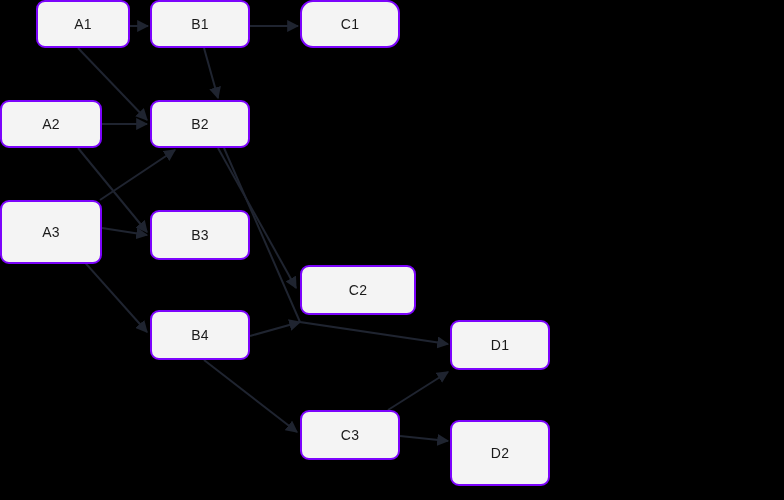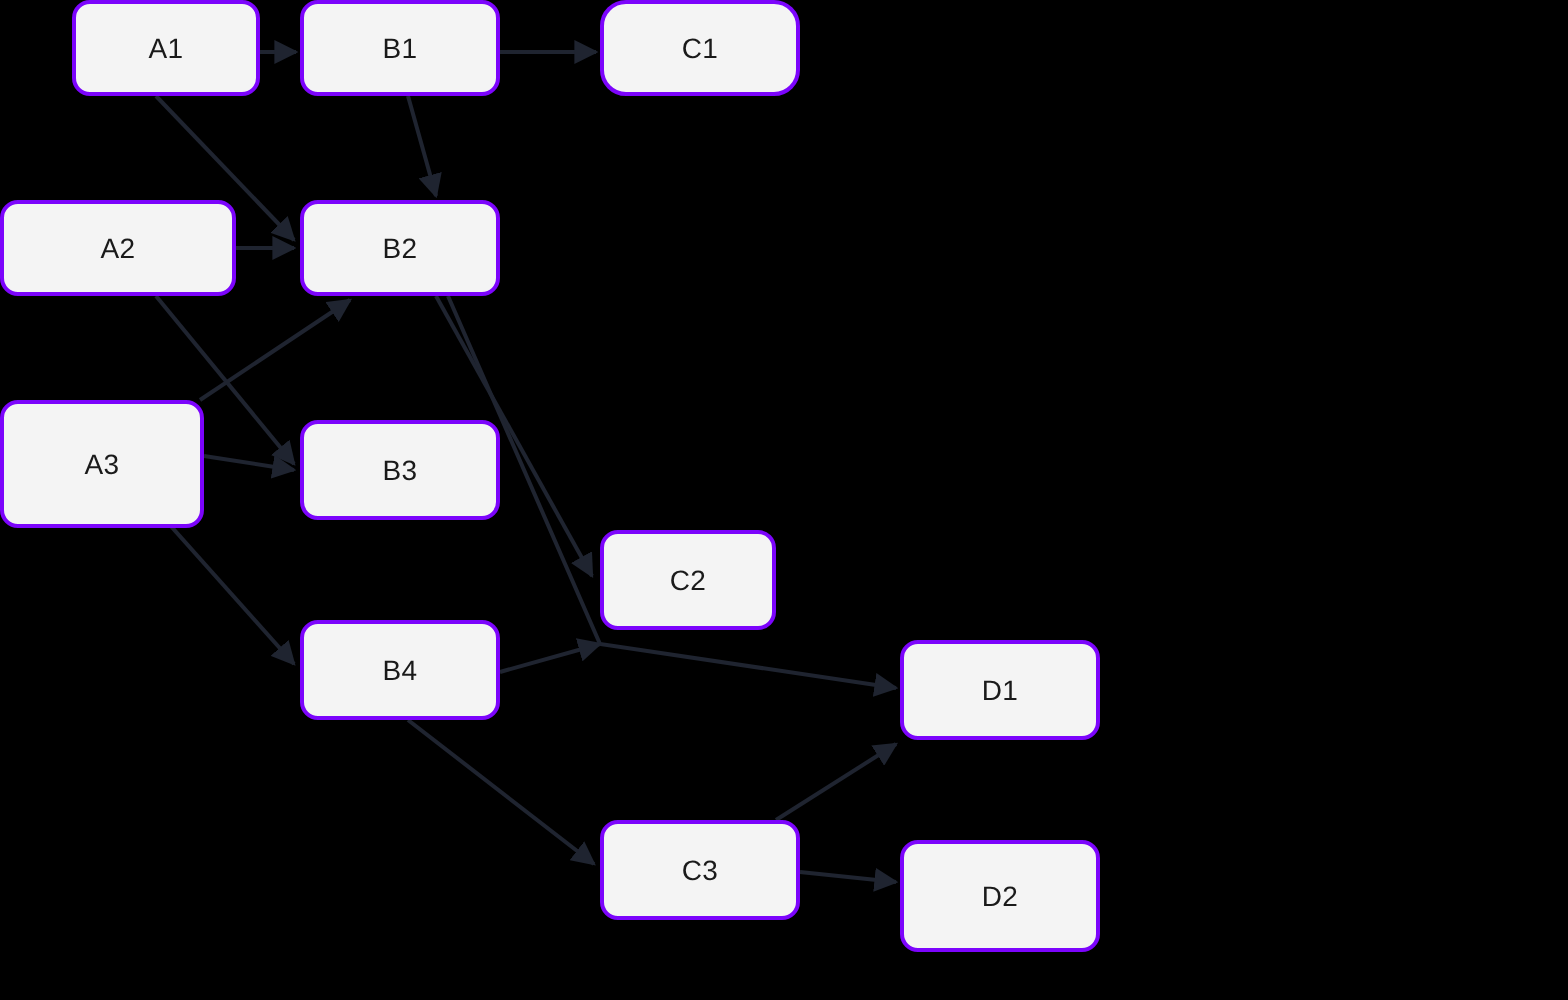--- a/index.html
+++ b/index.html
@@ -68,48 +68,48 @@
         <path d="M 204,360 L 297,432" fill="none" stroke="#1f2430" stroke-width="2" marker-end="url(#arrow)"></path>
         <path d="M 388,410 L 448,372" fill="none" stroke="#1f2430" stroke-width="2" marker-end="url(#arrow)"></path>
         <path d="M 400,436 L 448,441" fill="none" stroke="#1f2430" stroke-width="2" marker-end="url(#arrow)"></path>
       </g>
   </svg>
 
   <div id="nodes-group">
       <div class="node" style="left: 0px; top: 0px; width: 94px; height: 48px; background: rgb(244, 244, 244); border-color: rgb(124, 4, 252); color: rgb(26, 26, 26); margin-left: 36px;">
         <span class="node-label">A1</span>
       </div>
-      <div class="node" style="left: 0px; top: 100px; width: 118px; height: 48px; background: rgb(244, 244, 244); border-color: rgb(124, 4, 252); color: rgb(26, 26, 26);">
+      <div class="node" style="left: 0px; top: 100px; width: 102px; height: 48px; background: rgb(244, 244, 244); border-color: rgb(124, 4, 252); color: rgb(26, 26, 26);">
         <span class="node-label">A2</span>
       </div>
       <div class="node" style="left: 0px; top: 200px; width: 102px; height: 64px; background: rgb(244, 244, 244); border-color: rgb(124, 4, 252); color: rgb(26, 26, 26);">
         <span class="node-label">A3</span>
       </div>
       <div class="node" style="left: 150px; top: 0px; width: 100px; height: 48px; background: rgb(244, 244, 244); border-color: rgb(124, 4, 252); color: rgb(26, 26, 26);">
         <span class="node-label">B1</span>
       </div>
       <div class="node" style="left: 150px; top: 100px; width: 100px; height: 48px; background: rgb(244, 244, 244); border-color: rgb(124, 4, 252); color: rgb(26, 26, 26);">
         <span class="node-label">B2</span>
       </div>
       <div class="node" style="left: 150px; top: 210px; width: 100px; height: 50px; background: rgb(244, 244, 244); border-color: rgb(124, 4, 252); color: rgb(26, 26, 26);">
         <span class="node-label">B3</span>
       </div>
       <div class="node" style="left: 150px; top: 310px; width: 100px; height: 50px; background: rgb(244, 244, 244); border-color: rgb(124, 4, 252); color: rgb(26, 26, 26); text-align: right;">
         <span class="node-label">B4</span>
       </div>
       <div class="node" style="left: 300px; top: 0px; width: 100px; height: 48px; background: rgb(244, 244, 244); border-color: rgb(124, 4, 252); color: rgb(26, 26, 26); border-radius: 13px;">
         <span class="node-label">C1</span>
       </div>
-      <div class="node" style="left: 300px; top: 265px; width: 88px; height: 50px; background: rgb(244, 244, 244); border-color: rgb(124, 4, 252); color: rgb(26, 26, 26);">
+      <div class="node" style="left: 300px; top: 265px; width: 116px; height: 50px; background: rgb(244, 244, 244); border-color: rgb(124, 4, 252); color: rgb(26, 26, 26);">
         <span class="node-label">C2</span>
       </div>
       <div class="node" style="left: 300px; top: 410px; width: 100px; height: 50px; background: rgb(244, 244, 244); border-color: rgb(124, 4, 252); color: rgb(26, 26, 26);">
         <span class="node-label">C3</span>
       </div>
       <div class="node" style="left: 450px; top: 320px; width: 100px; height: 50px; background: rgb(244, 244, 244); border-color: rgb(124, 4, 252); color: rgb(26, 26, 26);">
         <span class="node-label">D1</span>
       </div>
-      <div class="node" style="left: 450px; top: 420px; width: 100px; height: 56px; background: rgb(244, 244, 244); border-color: rgb(124, 4, 252); color: rgb(26, 26, 26);">
+      <div class="node" style="left: 450px; top: 420px; width: 100px; height: 66px; background: rgb(244, 244, 244); border-color: rgb(124, 4, 252); color: rgb(26, 26, 26);">
         <span class="node-label">D2</span>
       </div>
     </div>
 
 </div>
 
 </body></html>

